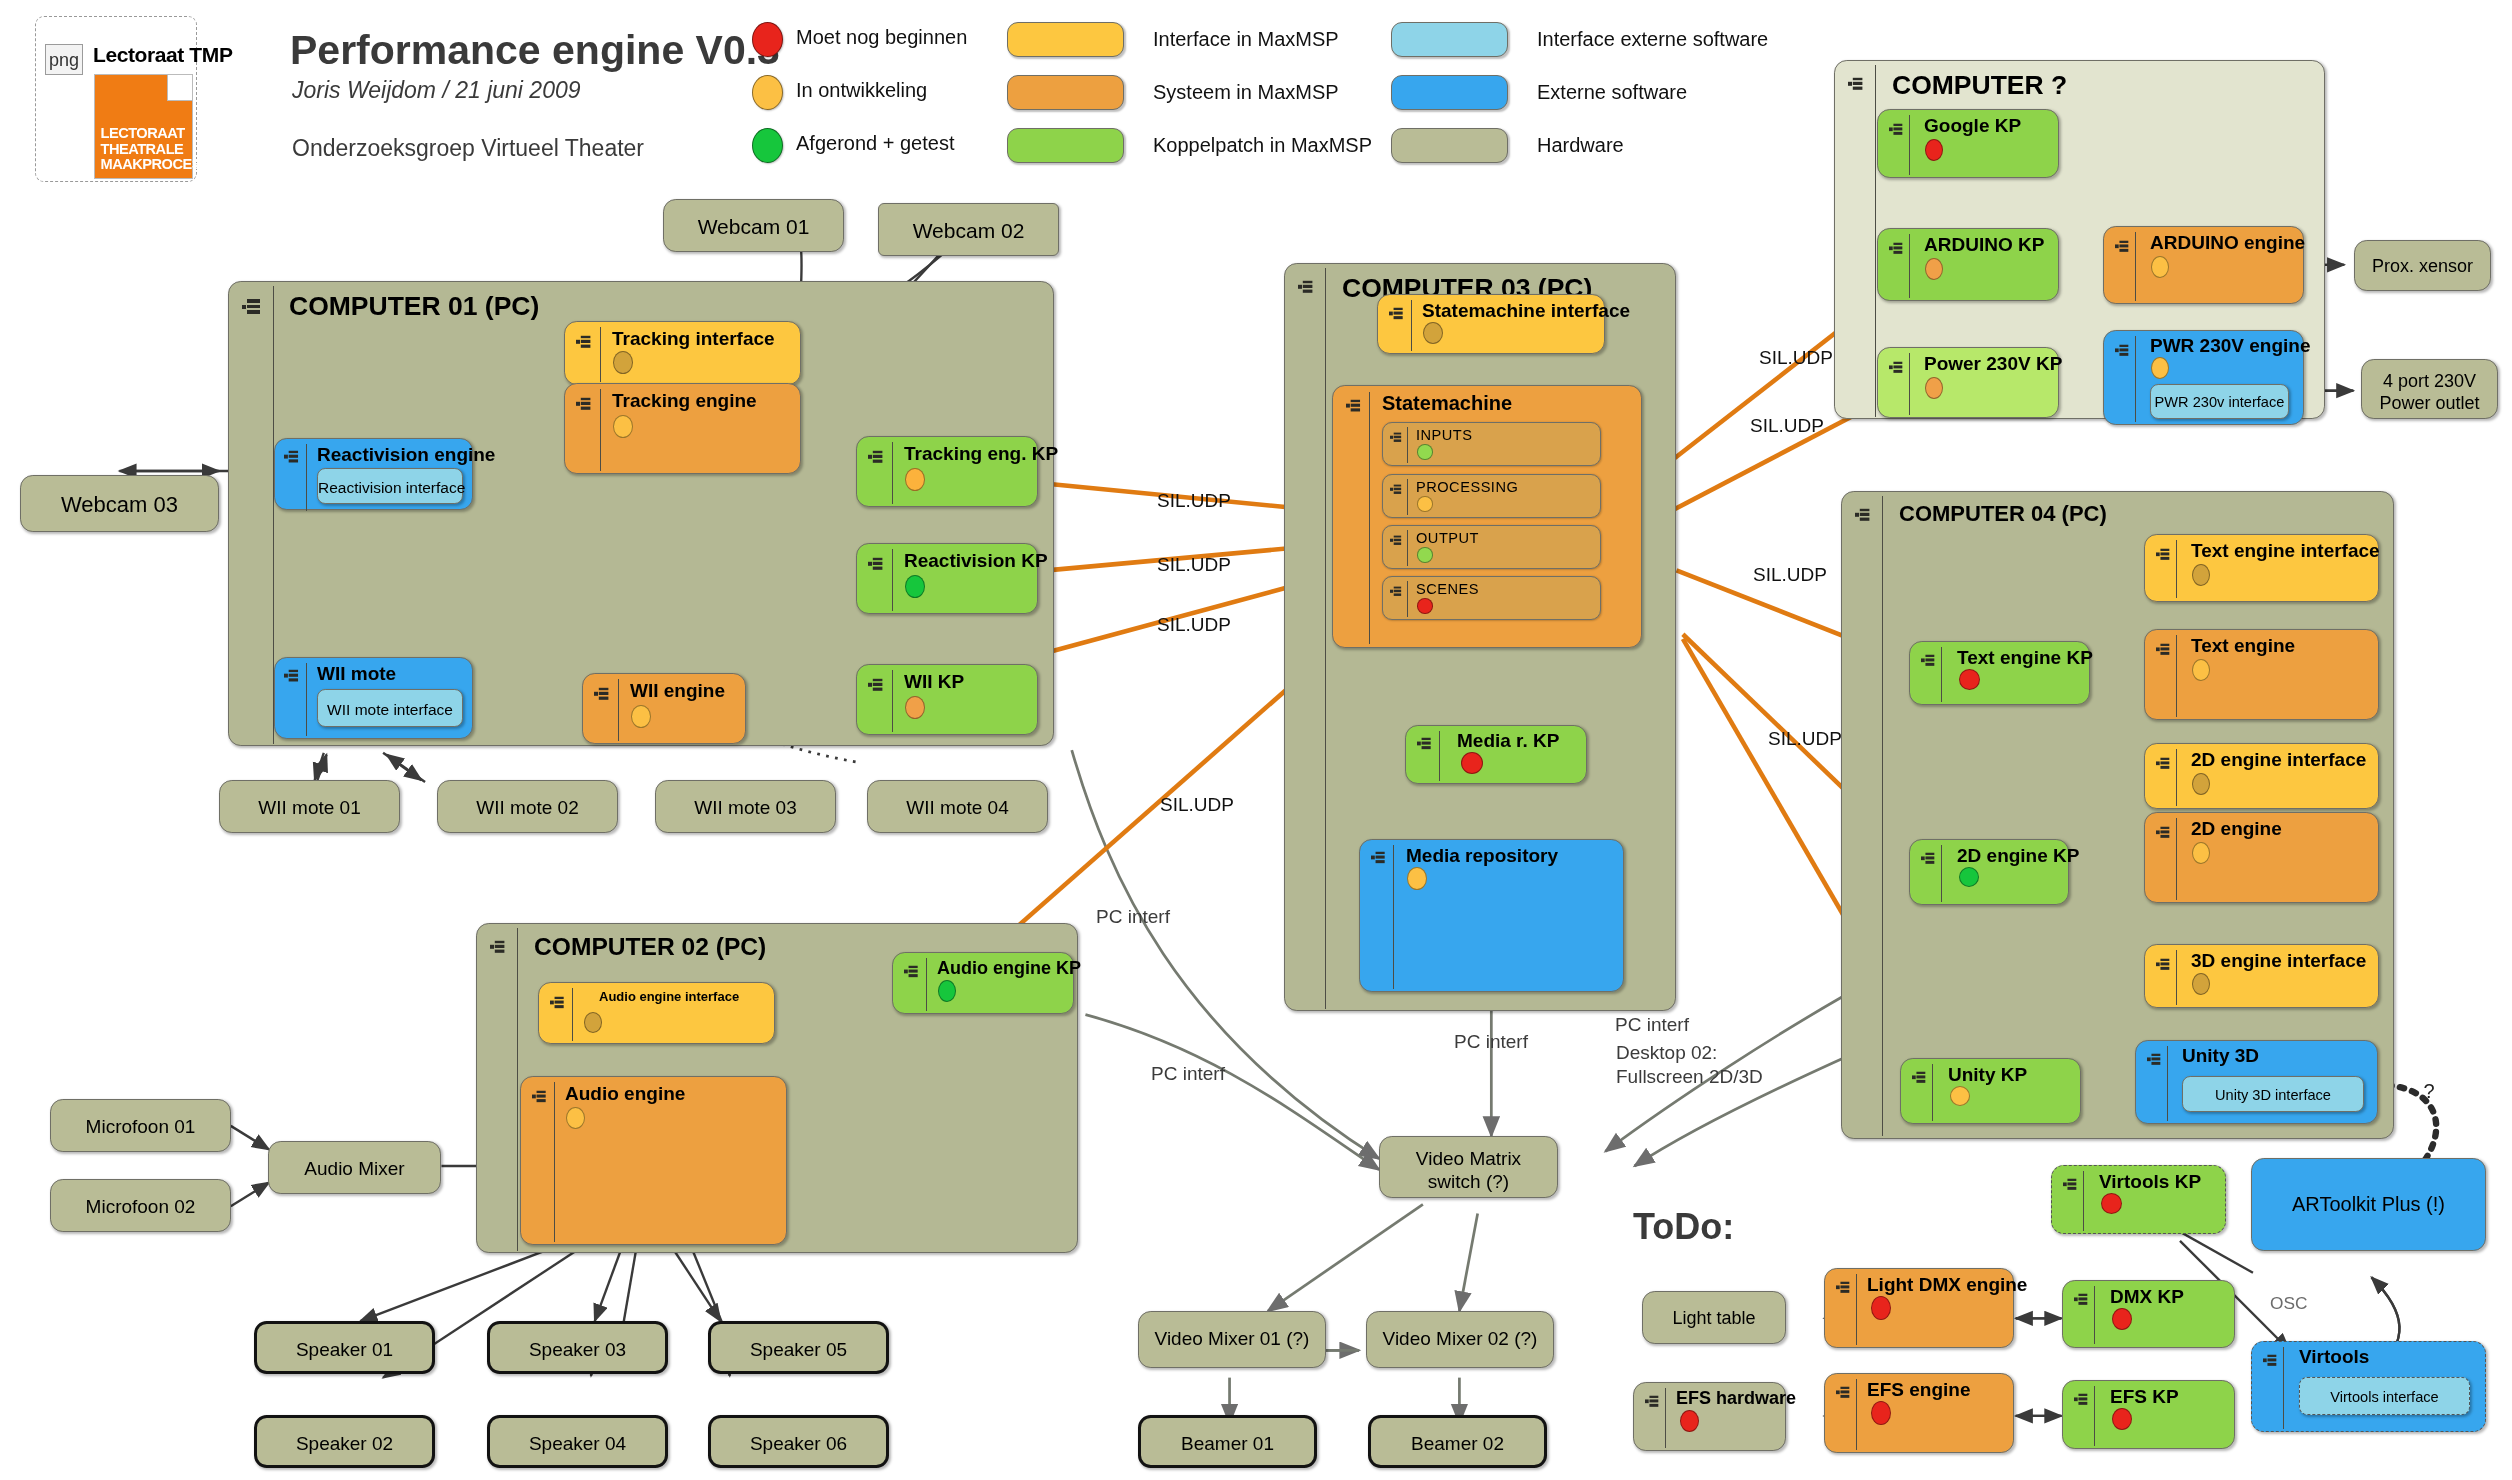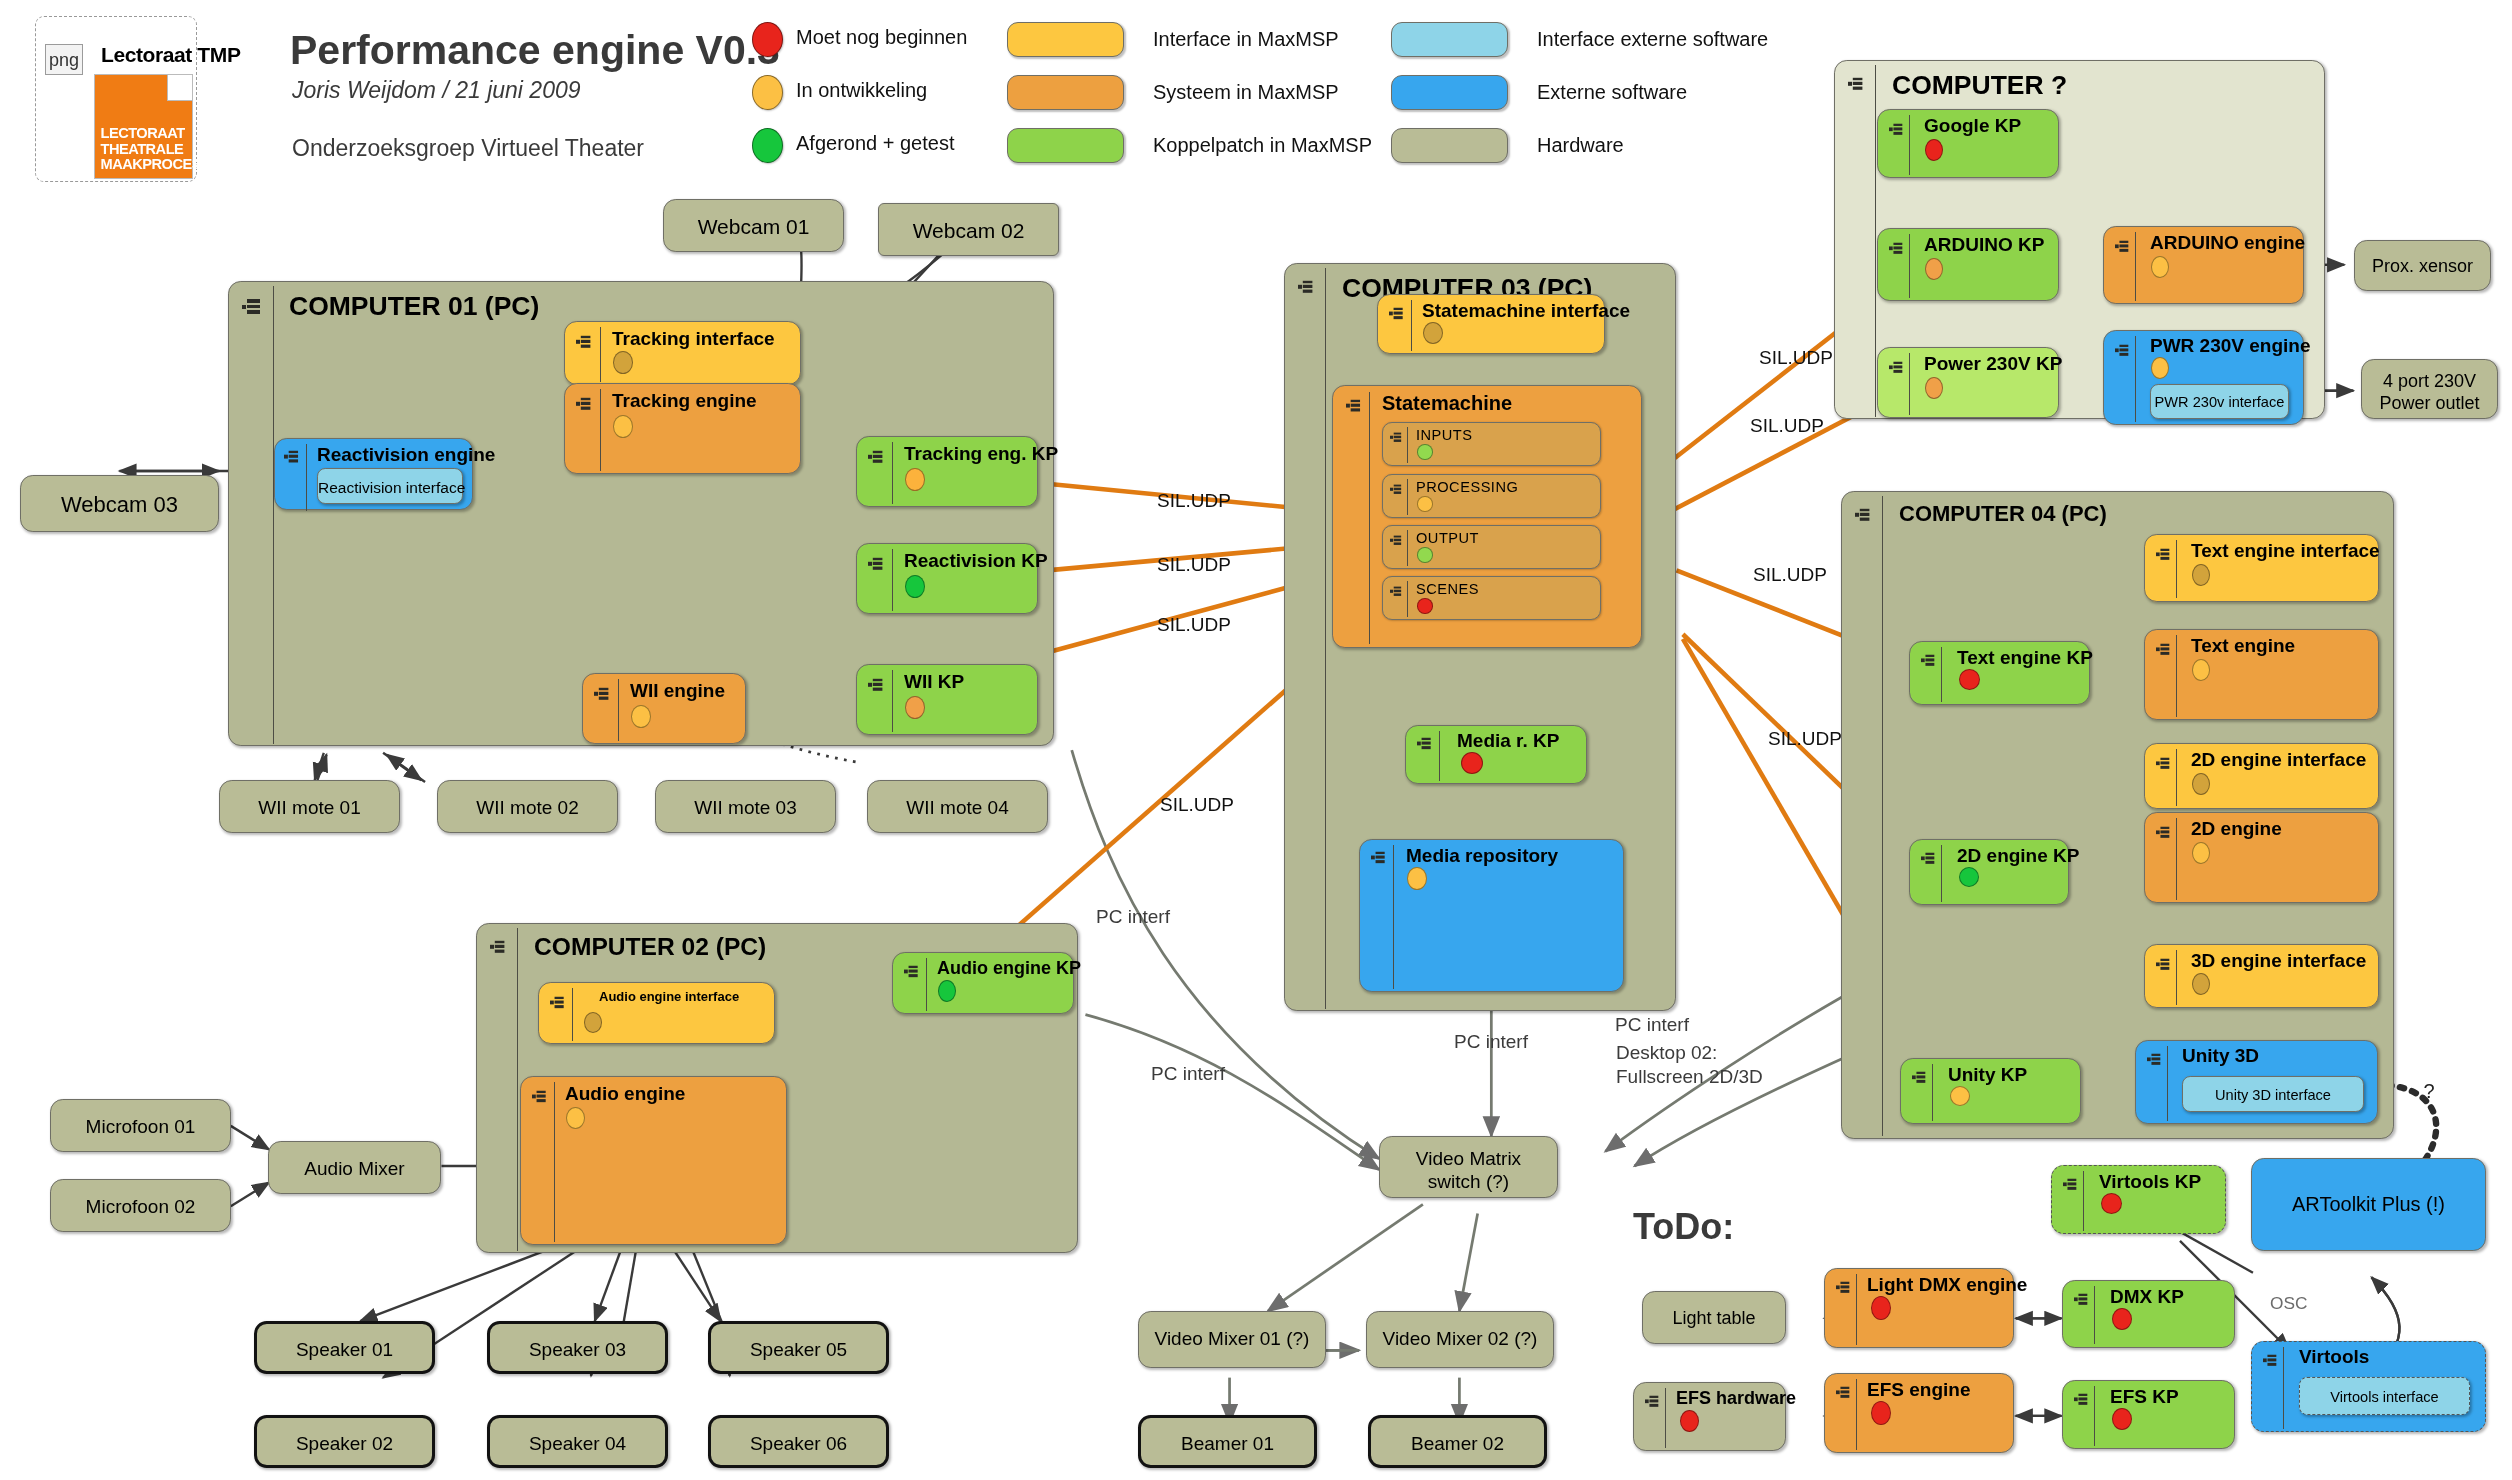--- a/index.html
+++ b/index.html
@@ -58,21 +58,21 @@
     position:absolute; left:35px; top:16.4px; width:162px; height:166px;
     border:0.9px dashed #999; border-radius:9px; background:#fff;
   }
   #logo .png-tag {
     position:absolute; left:9px; top:27px; width:38px; height:31px;
     border:0.9px solid #9b9b9b; background:#f3f3f3; color:#333;
     font-size:18px; line-height:31px; text-align:center;
   }
   #logo .lec-title {
     position:absolute; left:57px; top:25.5px; font-size:21px; font-weight:bold; color:#000;
-    white-space:nowrap; letter-spacing:-0.4px;margin-left:8px;
+    white-space:nowrap; letter-spacing:-0.4px;
   }
   #logo .orange {
     position:absolute; left:58px; top:57px; width:99px; height:105px;
     background:#f07c14; border:1.8px solid #bbb;
   }
   #logo .orange .fold {
     position:absolute; right:0; top:0; width:25.5px; height:25.5px;
     background:#fff; border-left:1.8px solid #bbb; border-bottom:1.8px solid #bbb;
   }
   #logo .orange .lines {
@@ -361,20 +361,33 @@
         <i class="b1"></i>
         <i class="b2"></i>
         <i class="b3"></i>
       </div>
     <div class="vdiv" style="left:35px;top:4.6px;height:62px;"></div>
     <div class="ttl" style="left:47px;top:7.3px;font-size:19px;">Reactivision  KP</div>
     <div class="led" style="left:48px;top:31px;width:20px;height:23px;background:#16c63c;"></div>
   </div>
   <div class="qbox" style="left:664px;top:578px;width:20px;height:24px;color:#6b6b6b;">?</div>
 
+  <div class="node c-ext" style="left:274px;top:657px;width:199px;height:82px;">
+    <div class="cmark" style="left:9px;top:11px;transform:scale(.78);transform-origin:0 0;">
+        <i class="sq"></i>
+        <i class="b1"></i>
+        <i class="b2"></i>
+        <i class="b3"></i>
+      </div>
+    <div class="vdiv" style="left:31px;top:4.6px;height:73px;"></div>
+    <div class="ttl" style="left:42px;top:5.5px;font-size:19px;">WII mote</div>
+    <div class="node c-extif" style="left:42px;top:31px;width:146px;height:38px;border-radius:8.2px;">
+      <div class="ttl" style="left:0;top:12px;width:100%;text-align:center;font-weight:normal;font-size:15.5px;">WII mote interface</div>
+    </div>
+  </div>
 
   <div class="node c-sysmax" style="left:582px;top:673px;width:164px;height:71px;">
     <div class="cmark" style="left:11px;top:12.8px;transform:scale(.8);transform-origin:0 0;">
         <i class="sq"></i>
         <i class="b1"></i>
         <i class="b2"></i>
         <i class="b3"></i>
       </div>
     <div class="vdiv" style="left:35px;top:4.6px;height:62px;"></div>
     <div class="ttl" style="left:47px;top:7.3px;font-size:19px;">WII engine</div>

